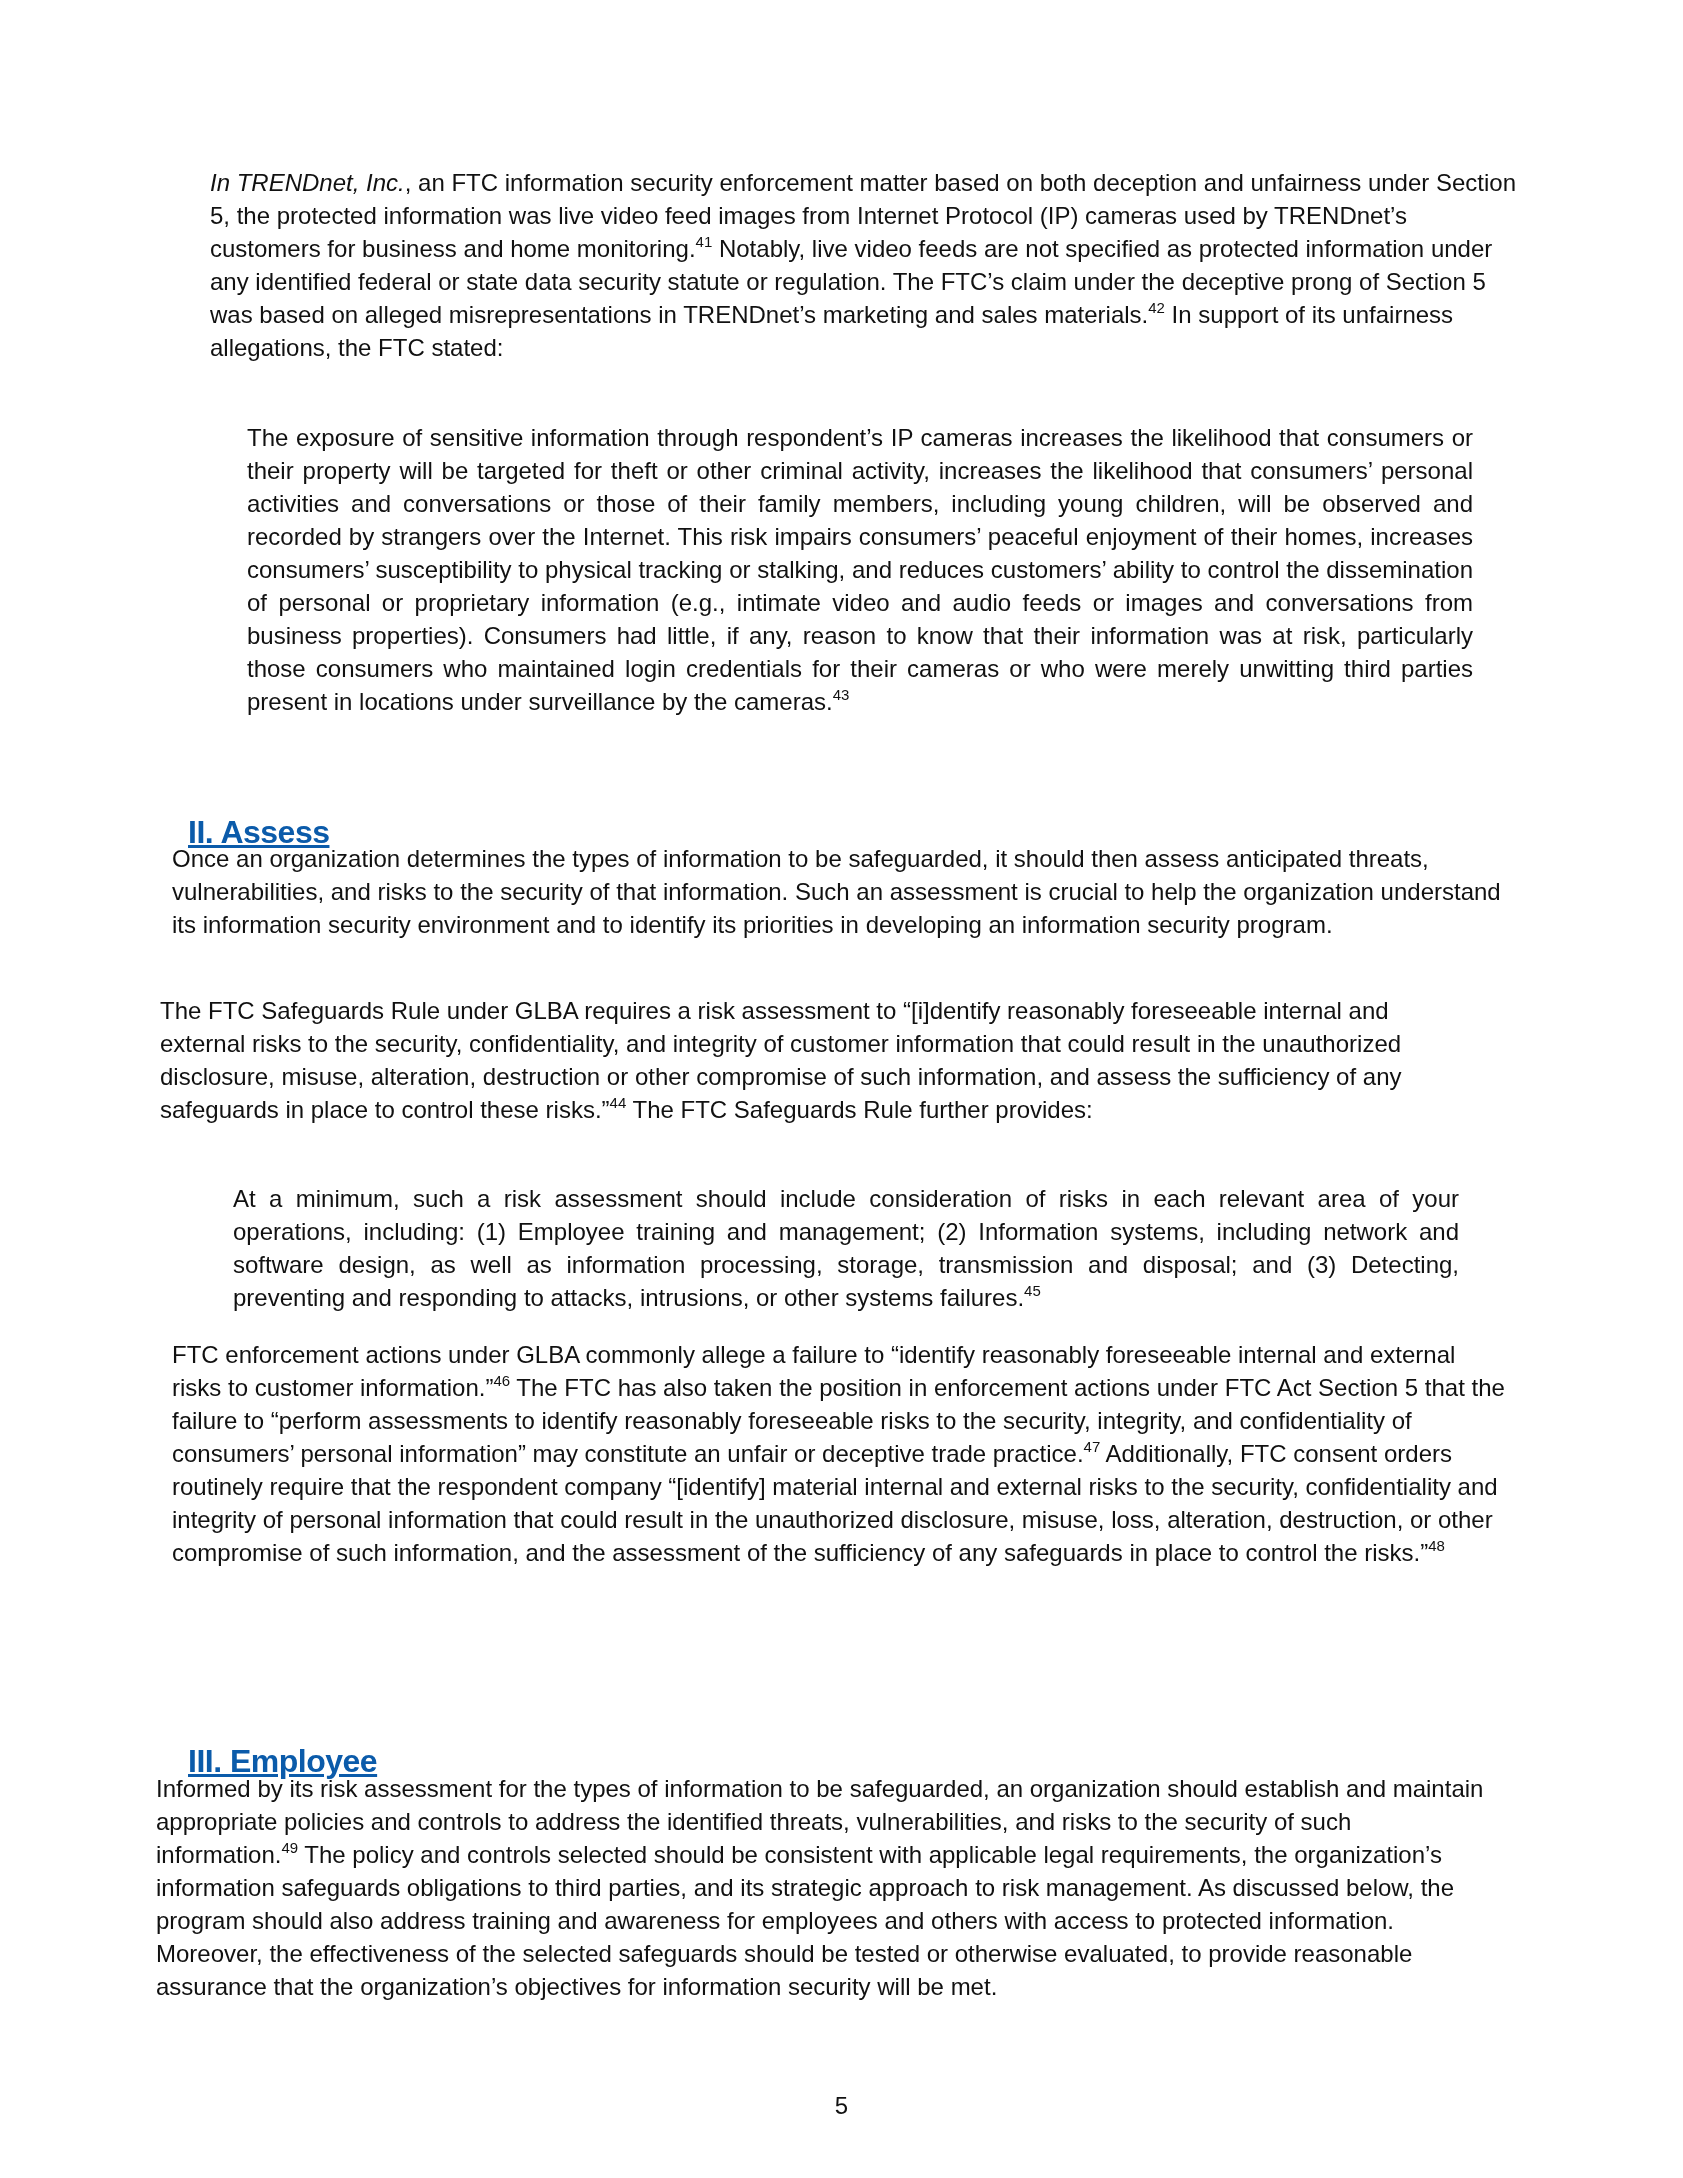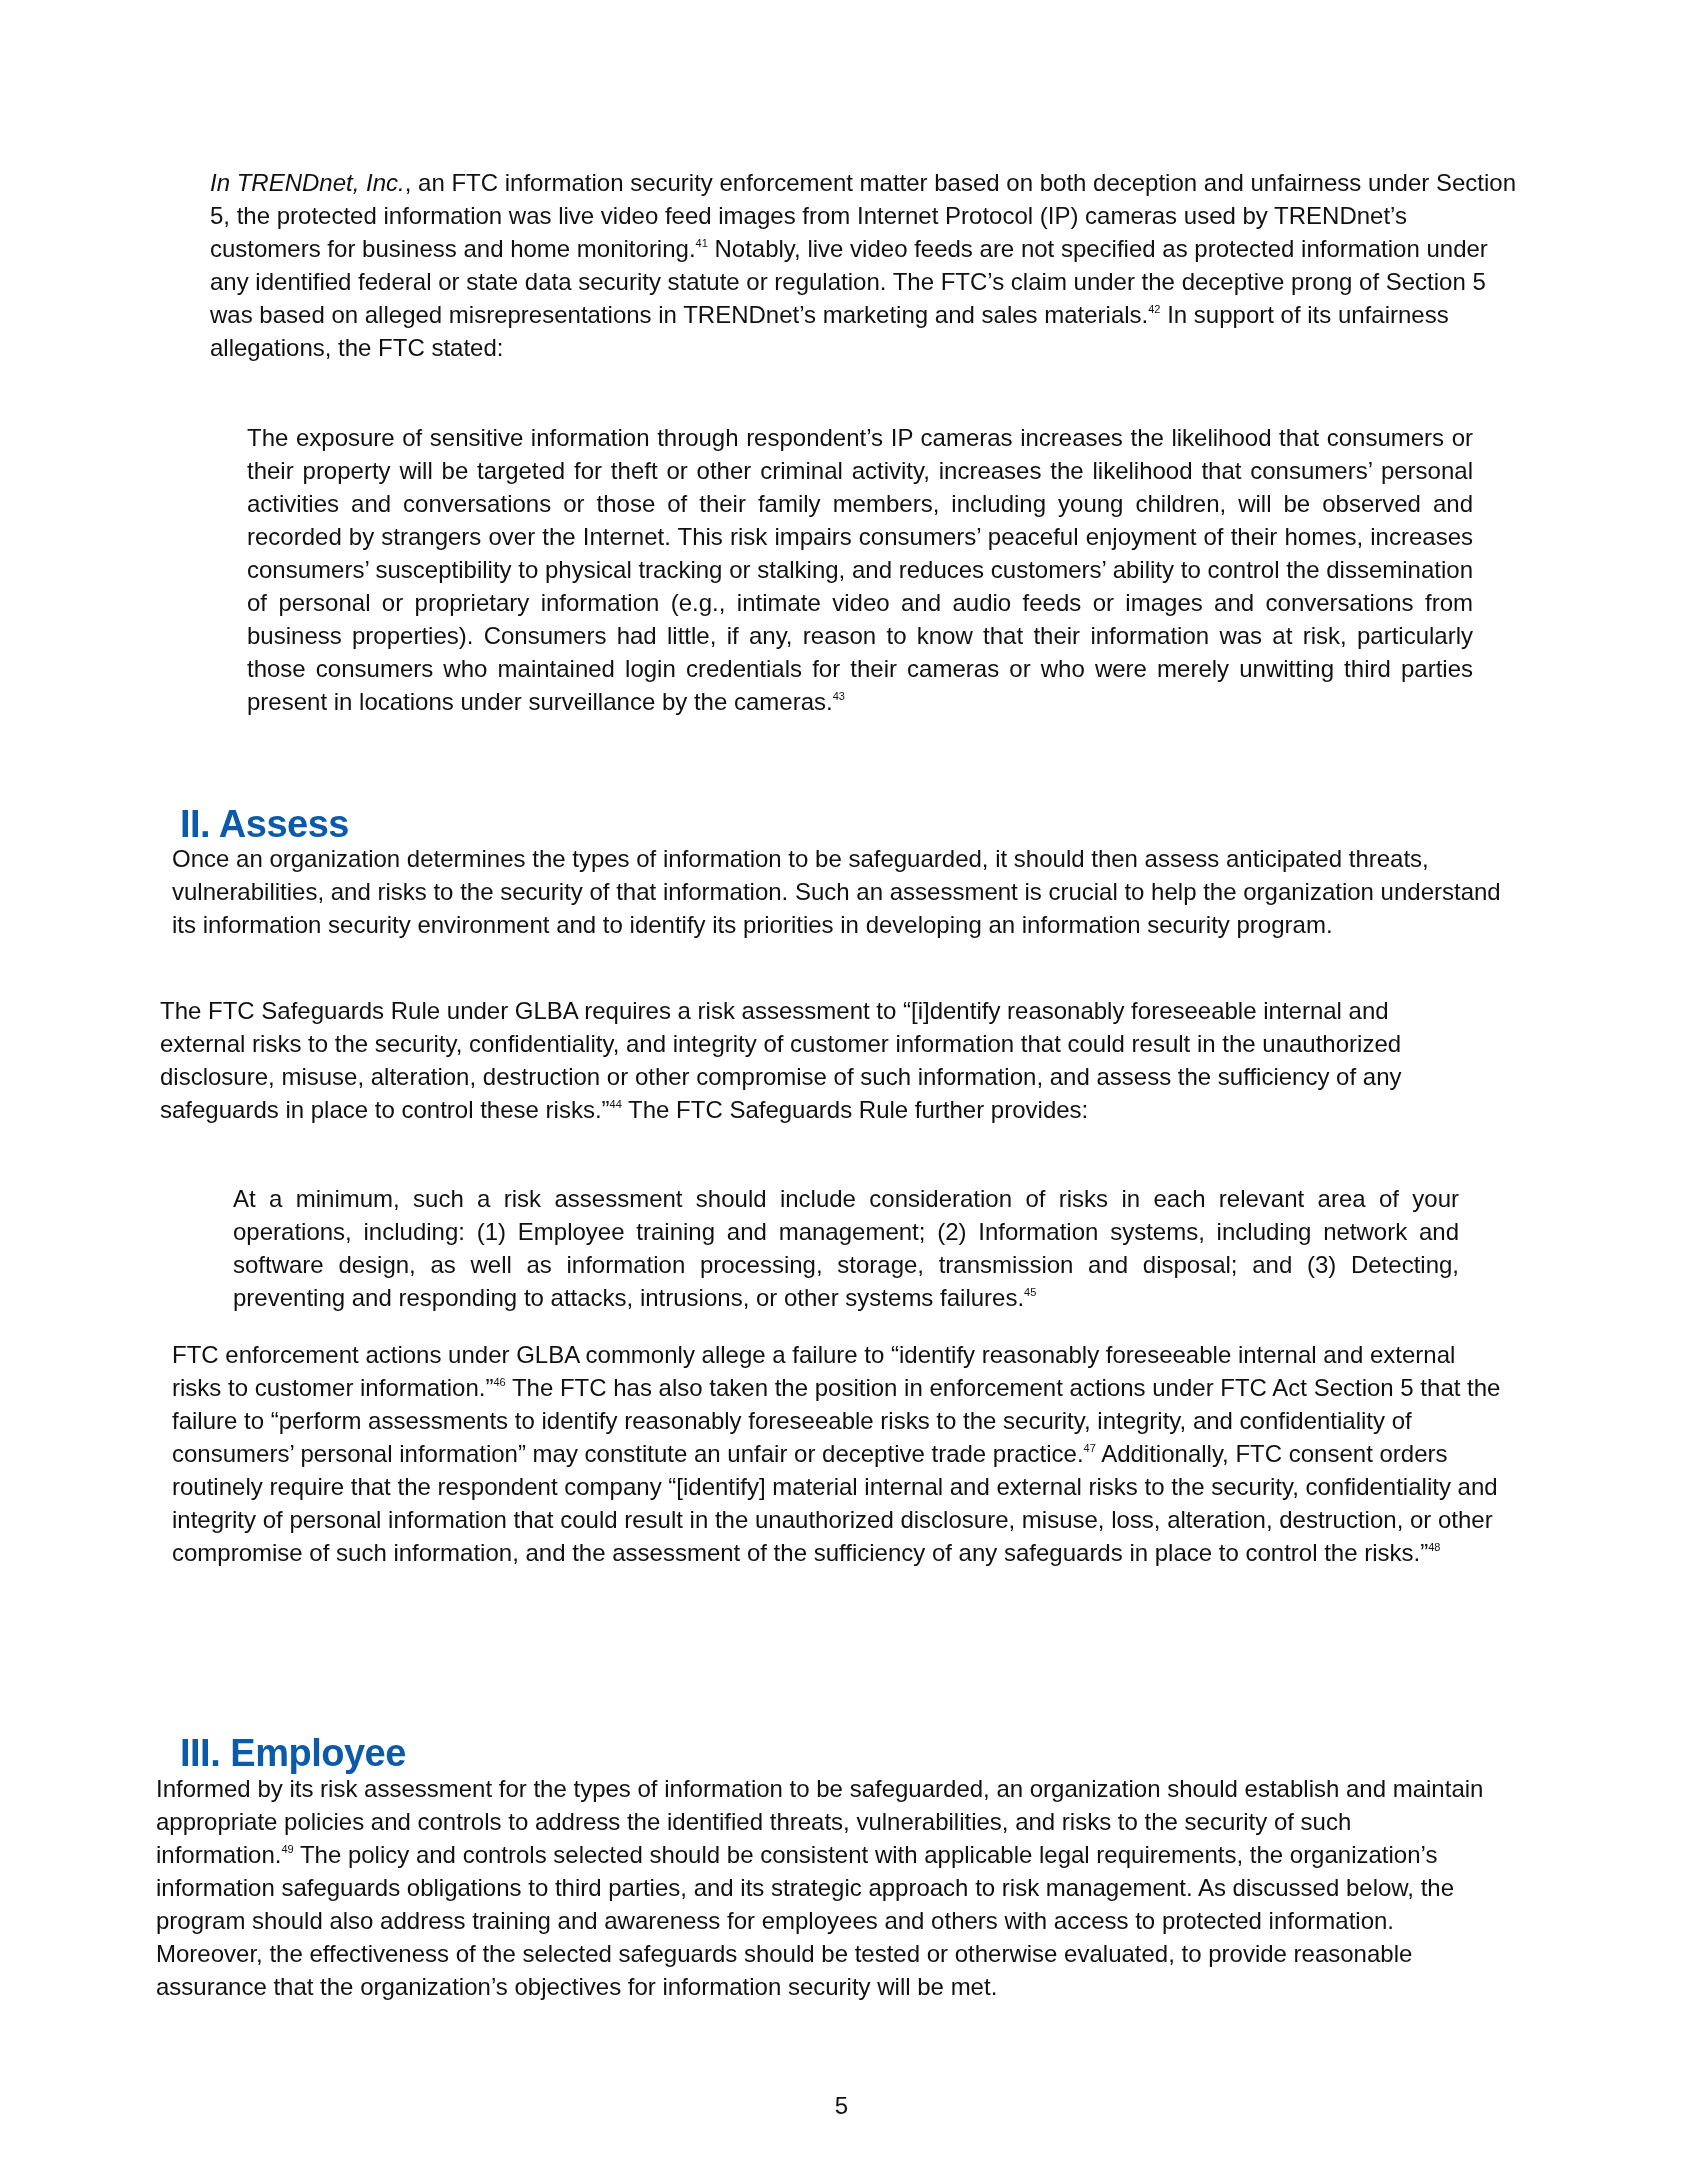--- a/index.html
+++ b/index.html
@@ -1,23 +1,23 @@
 <!DOCTYPE html>
 <html><head>
 <meta charset="utf-8">
 <style>
   html, body { margin: 0; padding: 0; background: #ffffff; }
   body { width: 1683px; height: 2178px; position: relative; overflow: hidden;
          font-family: "Liberation Sans", sans-serif; color: #111111; }
   .page { position: absolute; left: 0; top: 0; width: 1683px; height: 2178px; }
   .p { position: absolute; font-size: 24px; line-height: 33px; margin: 0; }
-  .p sup { font-size: 11px; line-height: 0; vertical-align: super; position: relative; top: -1px; }
+  .p sup { font-size: 15px; line-height: 0; vertical-align: super; position: relative; top: -1px; }
   .justify { text-align: justify; }
-  .h { position: absolute; margin: 8px; font-family: "Liberation Sans", sans-serif;
-       font-weight: bold; font-size: 38px; line-height: 40px; color: #0B5BAA; letter-spacing: -0.5px; }
+  .h { position: absolute; margin: 16px; font-family: "Liberation Sans", sans-serif;
+       font-weight: bold; font-size: 32px; line-height: 40px; color: #0B5BAA; letter-spacing: -0.5px; text-decoration: underline; }
   .pagenum { position: absolute; left: 0; width: 1683px; top: 2091px; text-align: center;
              font-size: 24px; line-height: 30px; }
   i { font-style: italic; }
 </style>
 </head>
 <body>
 
 <div class="page">
 
   <p class="p" style="left:210px; top:166px; width:1307px;">

